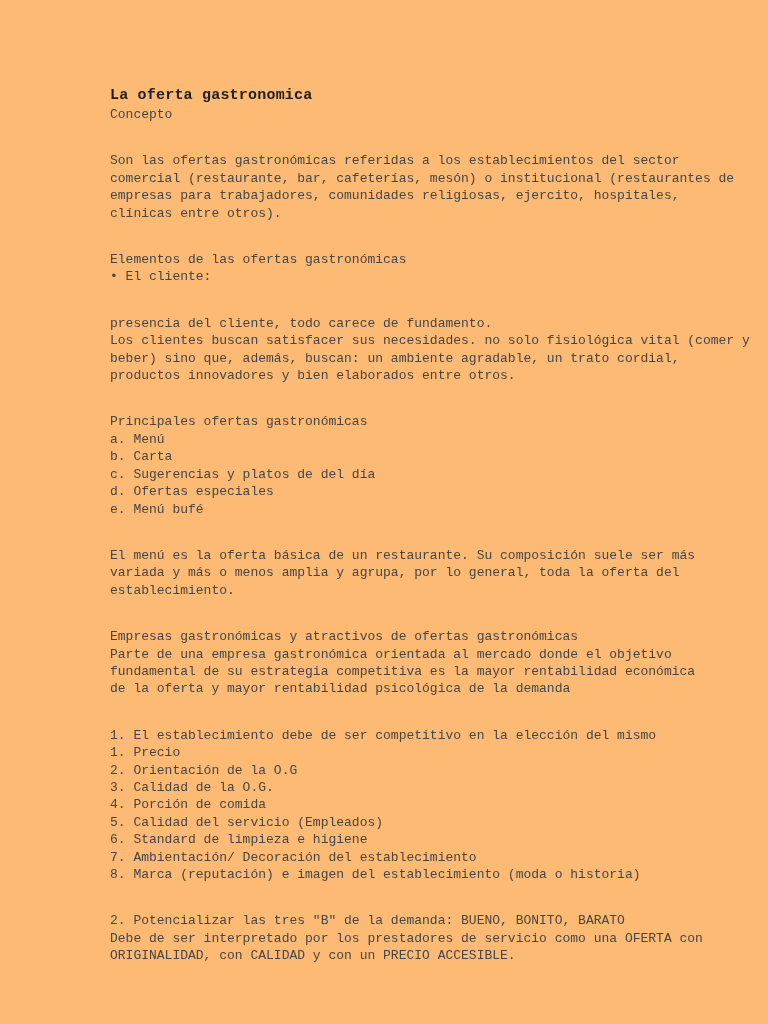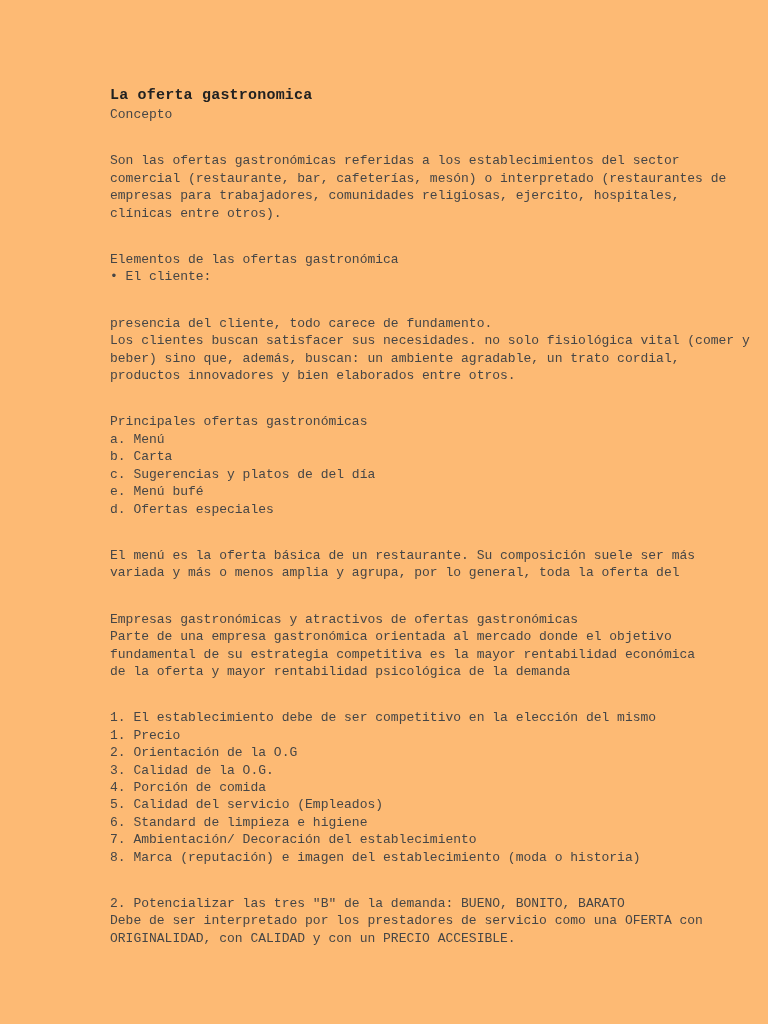--- a/index.html
+++ b/index.html
@@ -48,45 +48,46 @@
 
 <div class="page">
   <div class="content">
     <h1 class="title">La oferta gastronomica</h1>
     <div id="blocks">
         <div class="block">
           <div class="line">Concepto</div>
         </div>
         <div class="block">
           <div class="line">Son las ofertas gastronómicas referidas a los establecimientos del sector</div>
-          <div class="line">comercial (restaurante, bar, cafeterías, mesón) o interpretado (restaurantes de</div>
+          <div class="line">comercial (restaurante, bar, cafeterías, mesón) o institucional (restaurantes de</div>
           <div class="line">empresas para trabajadores, comunidades religiosas, ejercito, hospitales,</div>
           <div class="line">clínicas entre otros).</div>
         </div>
         <div class="block">
-          <div class="line">Elementos de las ofertas gastronómica</div>
+          <div class="line">Elementos de las ofertas gastronómicas</div>
           <div class="line">• El cliente:</div>
         </div>
         <div class="block">
           <div class="line">presencia del cliente, todo carece de fundamento.</div>
           <div class="line">Los clientes buscan satisfacer sus necesidades. no solo fisiológica vital (comer y</div>
           <div class="line">beber) sino que, además, buscan: un ambiente agradable, un trato cordial,</div>
           <div class="line">productos innovadores y bien elaborados entre otros.</div>
         </div>
         <div class="block">
           <div class="line">Principales ofertas gastronómicas</div>
           <div class="line">a. Menú</div>
           <div class="line">b. Carta</div>
           <div class="line">c. Sugerencias y platos de del día</div>
+          <div class="line">d. Ofertas especiales</div>
           <div class="line">e. Menú bufé</div>
-          <div class="line">d. Ofertas especiales</div>
         </div>
         <div class="block">
           <div class="line">El menú es la oferta básica de un restaurante. Su composición suele ser más</div>
           <div class="line">variada y más o menos amplia y agrupa, por lo general, toda la oferta del</div>
+          <div class="line">establecimiento.</div>
         </div>
         <div class="block">
           <div class="line">Empresas gastronómicas y atractivos de ofertas gastronómicas</div>
           <div class="line">Parte de una empresa gastronómica orientada al mercado donde el objetivo</div>
           <div class="line">fundamental de su estrategia competitiva es la mayor rentabilidad económica</div>
           <div class="line">de la oferta y mayor rentabilidad psicológica de la demanda</div>
         </div>
         <div class="block">
           <div class="line">1. El establecimiento debe de ser competitivo en la elección del mismo</div>
           <div class="line">1. Precio</div>

